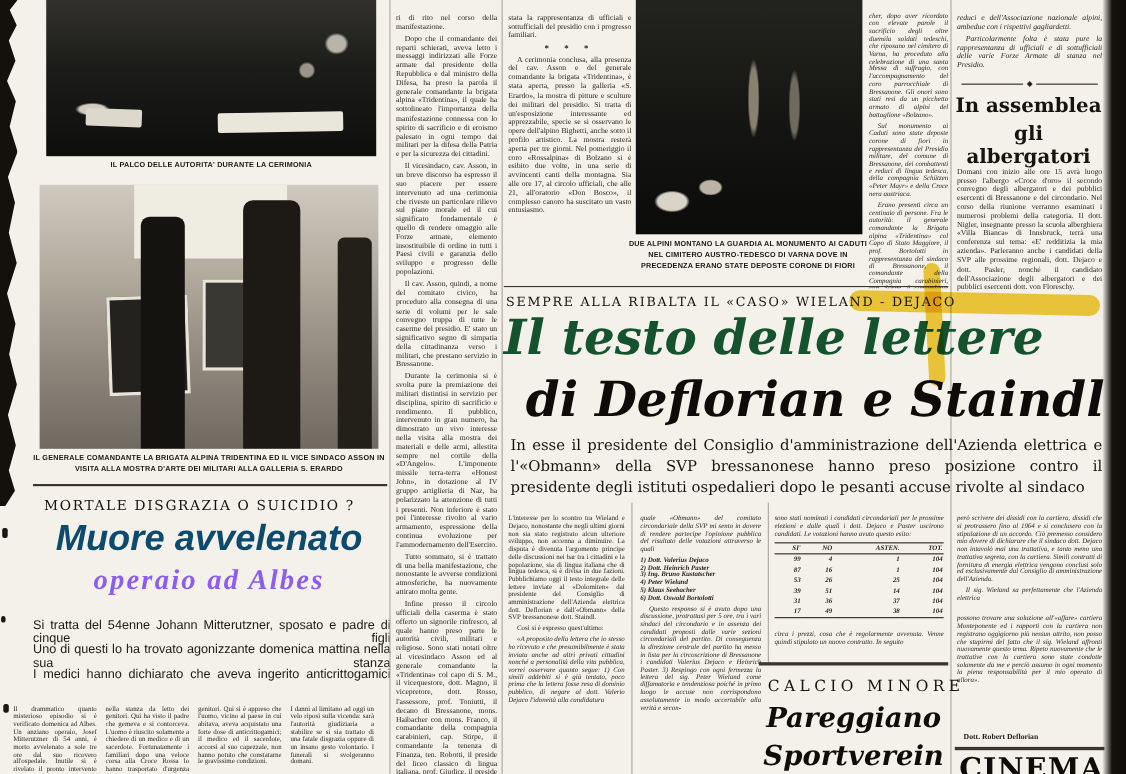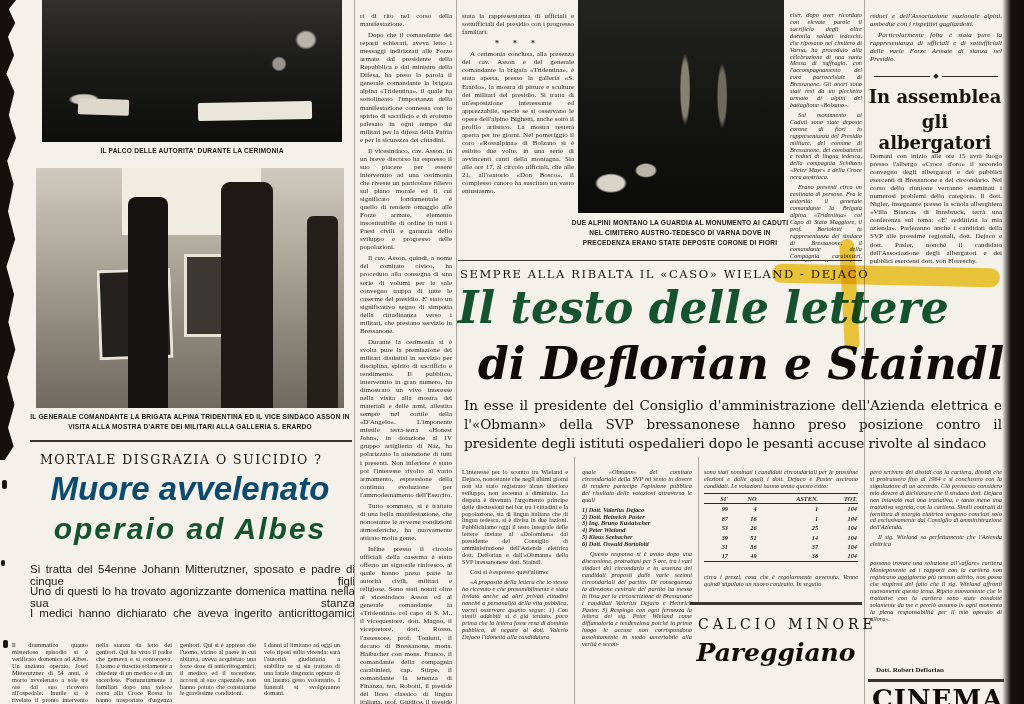--- a/index.html
+++ b/index.html
@@ -54,22 +54,22 @@
     <div class="abs" style="left:30%;top:12%;width:13%;height:88%;background:#15130f;border-radius:8px 8px 0 0;"></div>
     <div class="abs" style="left:60%;top:6%;width:17%;height:94%;background:#1d1a16;border-radius:9px 9px 0 0;"></div>
     <div class="abs" style="left:88%;top:20%;width:10%;height:80%;background:#23201a;border-radius:6px 6px 0 0;"></div>
   </div>
   <div class="abs cap" style="left:30px;top:412px;width:320px;">IL GENERALE COMANDANTE LA BRIGATA ALPINA TRIDENTINA ED IL VICE SINDACO ASSON IN VISITA ALLA MOSTRA D'ARTE DEI MILITARI ALLA GALLERIA S. ERARDO</div>
   <div class="abs hrule" style="left:30px;top:440px;width:322px;height:2px;"></div>
 
   <div class="abs kicker" style="left:40px;top:452px;font-size:12.5px;letter-spacing:1.5px;">MORTALE  DISGRAZIA  O  SUICIDIO ?</div>
   <div class="abs" style="left:10px;top:470px;width:360px;text-align:center;font-family:'Liberation Sans',sans-serif;
               font-weight:bold;font-style:italic;font-size:33px;color:#0c4a6e;">Muore avvelenato</div>
-  <div class="abs" style="left:10px;top:512px;width:360px;text-align:center;font-family:Liberation Sans, sans-serif;
-              font-weight:bold;font-style:italic;font-size:30px;letter-spacing:2px;color:#14532d;">operaio ad Albes</div>
+  <div class="abs" style="left:10px;top:512px;width:360px;text-align:center;font-family:Liberation Serif, serif;
+              font-weight:bold;font-style:italic;font-size:26px;letter-spacing:2px;color:#8b5cf6;">operaio ad Albes</div>
   <div class="abs" style="left:30px;top:563px;width:325px;font-family:'Liberation Sans',sans-serif;font-size:11.5px;text-align:justify;text-align-last:justify;color:#1e1a14;">Si tratta del 54enne Johann Mitterutzner, sposato e padre di cinque figli</div>
   <div class="abs" style="left:30px;top:585px;width:325px;font-family:'Liberation Sans',sans-serif;font-size:11.5px;text-align:justify;text-align-last:justify;color:#1e1a14;">Uno di questi lo ha trovato agonizzante domenica mattina nella sua stanza</div>
   <div class="abs" style="left:30px;top:607px;width:325px;font-family:'Liberation Sans',sans-serif;font-size:11.5px;text-align:justify;text-align-last:justify;color:#1e1a14;">I medici hanno dichiarato che aveva ingerito anticrittogamici</div>
   <div class="abs bodytext small" style="left:12px;top:630px;width:76px;height:74px;">
     <p class="noind">Il drammatico quanto misterioso episodio si è verificato domenica ad Albes. Un anziano operaio, Josef Mitterutzner di 54 anni, è morto avvelenato a sole tre ore dal suo ricovero all'ospedale. Inutile si è rivelato il pronto intervento dei sanitari. Dal racconto dei familiari,</p>
   </div>
   <div class="abs bodytext small" style="left:96px;top:630px;width:76px;height:74px;">
     <p class="noind">nella stanza da letto dei genitori. Qui ha visto il padre che gemeva e si contorceva. L'uomo è riuscito solamente a chiedere di un medico e di un sacerdote. Fortunatamente i familiari dopo una veloce corsa alla Croce Rossa lo hanno trasportato d'urgenza all'ospedale. Qui è però deceduto dopo tre ore di agonia.</p>
   </div>
   <div class="abs bodytext small" style="left:180px;top:630px;width:76px;height:74px;">
@@ -215,20 +215,22 @@
     <p class="noind">però scrivere dei dissidi con la cartiera, dissidi che si protrassero fino al 1964 e si conclusero con la stipulazione di un accordo. Ciò premesso considero mio dovere di dichiarare che il sindaco dott. Dejaco non intavolò mai una trattativa, e tanto meno una trattativa segreta, con la cartiera. Simili contratti di fornitura di energia elettrica vengono conclusi solo ed esclusivamente dal Consiglio di amministrazione dell'Azienda.</p>
     <p>Il sig. Wieland sa perfettamente che l'Azienda elettrica</p>
     <p class="noind">possono trovare una soluzione all'«affare» cartiera Monteponente ed i rapporti con la cartiera non registrano oggigiorno più nessun attrito, non posso che stupirmi del fatto che il sig. Wieland affronti nuovamente questo tema. Ripeto nuovamente che le trattative con la cartiera sono state condotte solamente da me e perciò assumo in ogni momento la piena responsabilità per il mio operato di allora».</p>
   </div>
   <div class="abs sig" style="left:876px;top:666px;width:120px;">Dott. Robert Deflorian</div>
 
   <div class="abs hrule" style="left:690px;top:602px;width:172px;height:3px;"></div>
   <div class="abs kicker" style="left:698px;top:616px;font-size:14px;letter-spacing:4px;">CALCIO  MINORE</div>
   <div class="abs" style="left:690px;top:638px;width:172px;text-align:center;font-family:'DejaVu Serif',serif;
               font-weight:bold;font-style:italic;font-size:25px;color:#100d09;">Pareggiano</div>
+  <div class="abs" style="left:690px;top:672px;width:172px;text-align:center;font-family:'DejaVu Serif',serif;
+              font-weight:bold;font-style:italic;font-size:25px;color:#100d09;">Sportverein</div>
 
   <div class="abs hrule" style="left:868px;top:679px;width:136px;height:3px;"></div>
   <div class="abs" style="left:872px;top:684px;width:134px;font-family:'DejaVu Serif',serif;font-weight:bold;
               font-size:26px;letter-spacing:1px;color:#0e0b08;">CINEMA</div>
 
   <div class="abs mark" style="left:772px;top:266px;width:228px;height:19px;background:#f2c513;border-radius:10px;transform:rotate(1.2deg);"></div>
   <div class="abs mark" style="left:842px;top:239px;width:15px;height:112px;background:#f2c513;border-radius:8px;transform:rotate(-3deg);"></div>
 
 </div>
 

